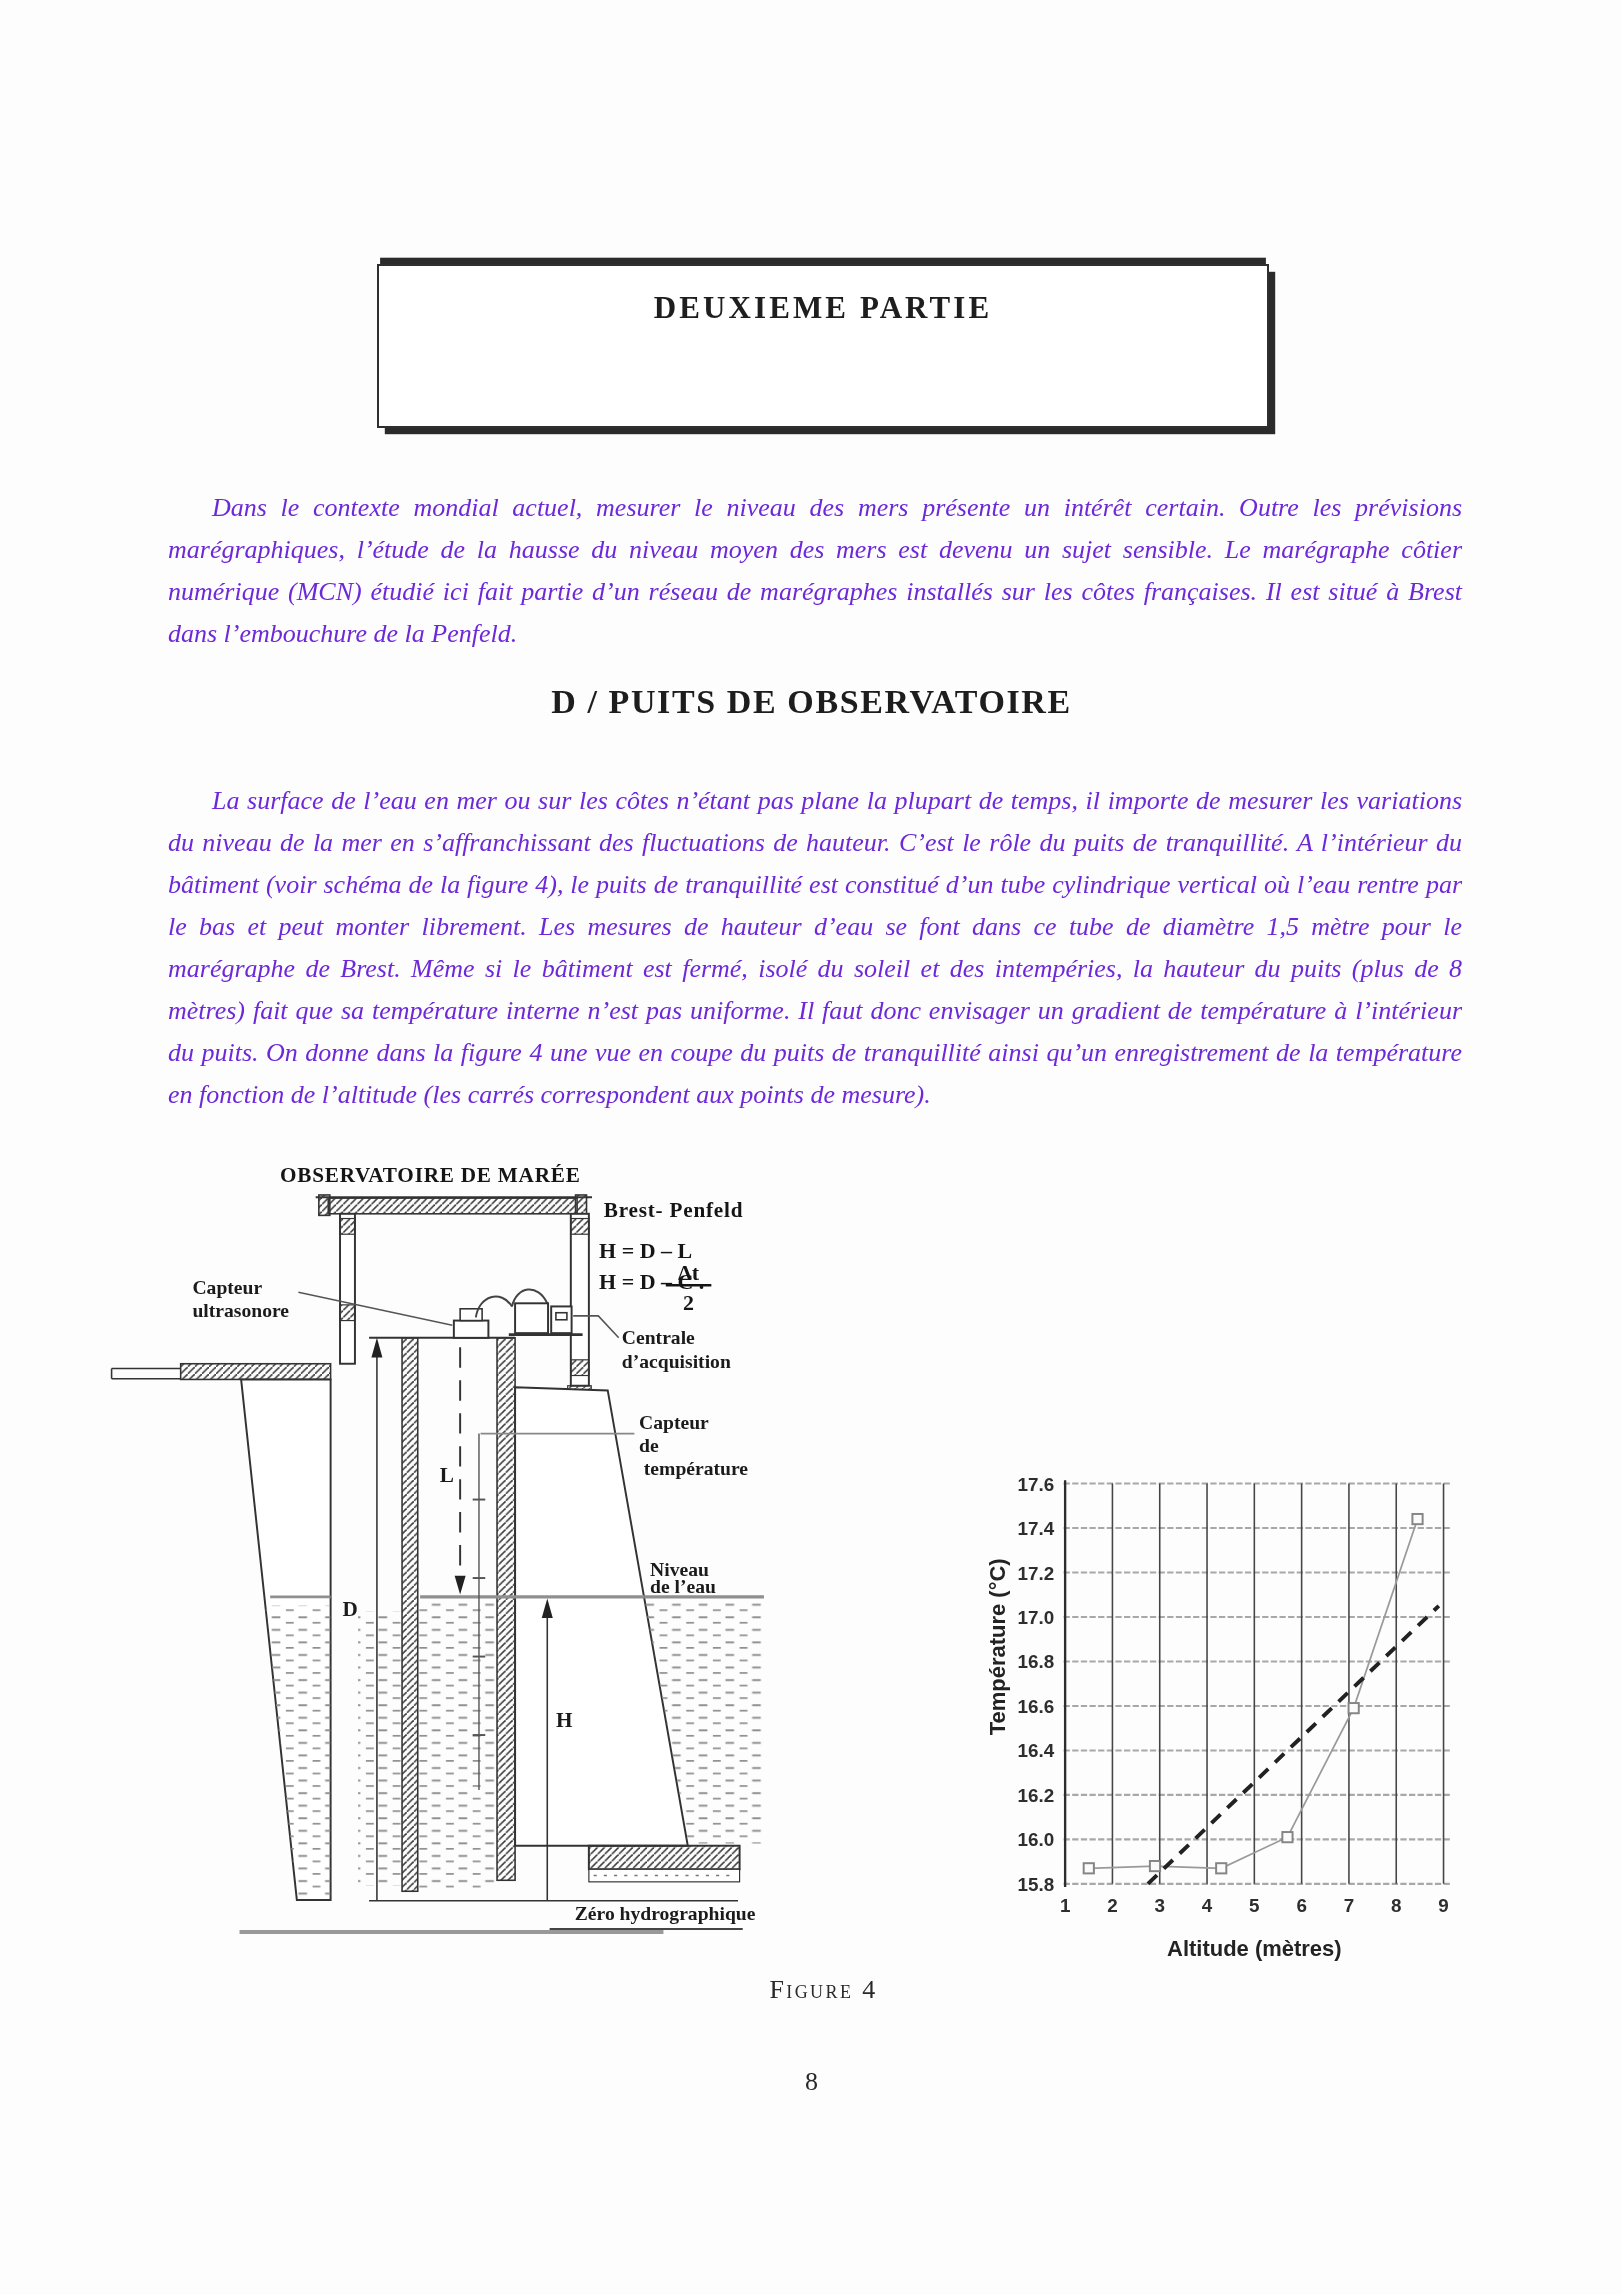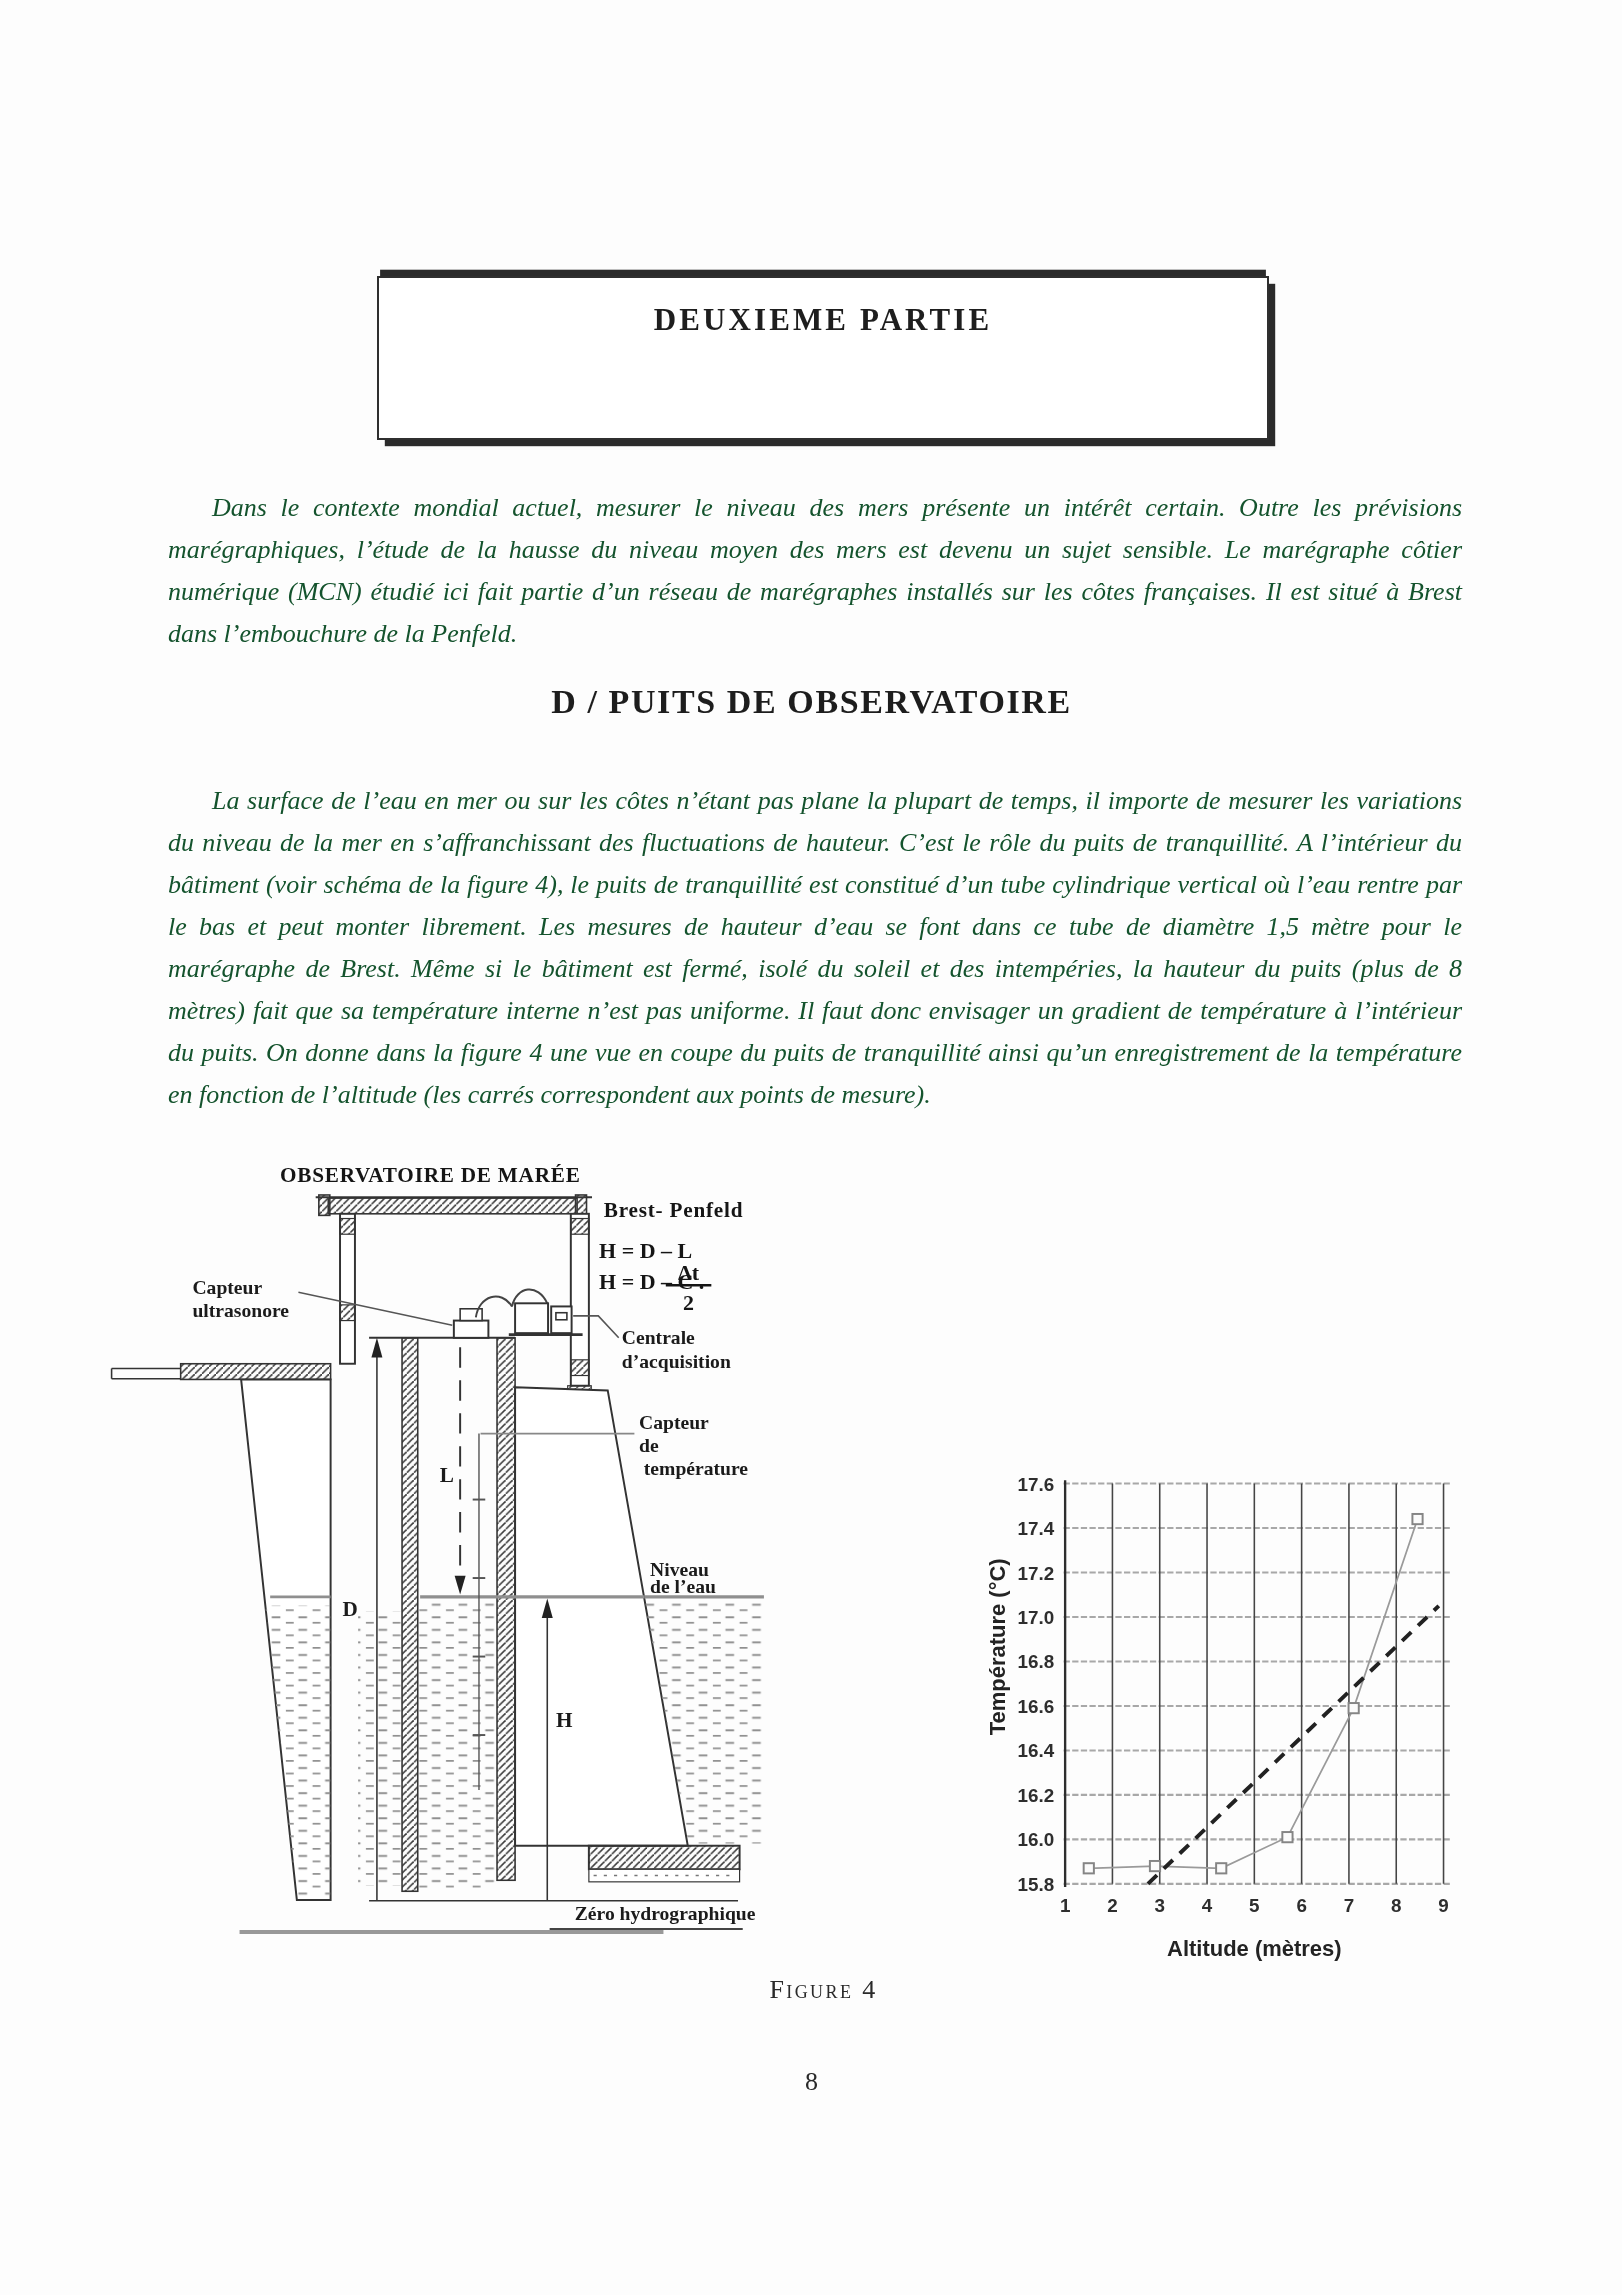--- a/index.html
+++ b/index.html
@@ -4,37 +4,37 @@
 <style>
   html,body{margin:0;padding:0;}
   body{
     width:1623px;height:2295px;position:relative;
     background:#fdfdfd;
     font-family:"Liberation Serif", serif;
     color:#242424;
     overflow:hidden;
   }
   .title-box{
-    position:absolute;left:377px;top:276px;width:888px;height:160px;
+    position:absolute;left:377px;top:264px;width:888px;height:160px;
     background:#ffffff;border:2.4px solid #2f2f2f;
     box-shadow:7px 7px 0 -0.8px #2b2b2b, 0 -9.4px 0 -3.1px #2b2b2b;
     text-align:center;
   }
   .title-box .line1{
     margin-top:25px;font:700 31px/1.1 "Liberation Serif", serif;
     letter-spacing:3.1px;color:#1e1e1e;
   }
   .title-box .line2{
     margin-top:7.9px;font:700 42px/1.1 "Liberation Serif", serif;
     letter-spacing:2.4px;color:#151515;
   }
   .para{
     position:absolute;left:168px;width:1294px;
     font:italic 400 26px/42px "Liberation Serif", serif;
-    color:#14532d;text-align:justify;text-indent:44px;
+    color:#6d28d9;text-align:justify;text-indent:44px;
   }
   #paragraph-1{top:487px;}
   #paragraph-2{top:780px;font-style:italic;}
   .section-heading{
     position:absolute;left:0;top:685px;width:1623px;text-align:center;
     font:700 34px/1 "Liberation Serif", serif;letter-spacing:1.6px;color:#1d1d1d;
   }
   .figure-caption{
     position:absolute;left:0;top:1977px;width:1623px;text-align:center;
     font:400 26px/1 "Liberation Serif", serif;font-variant:small-caps;

